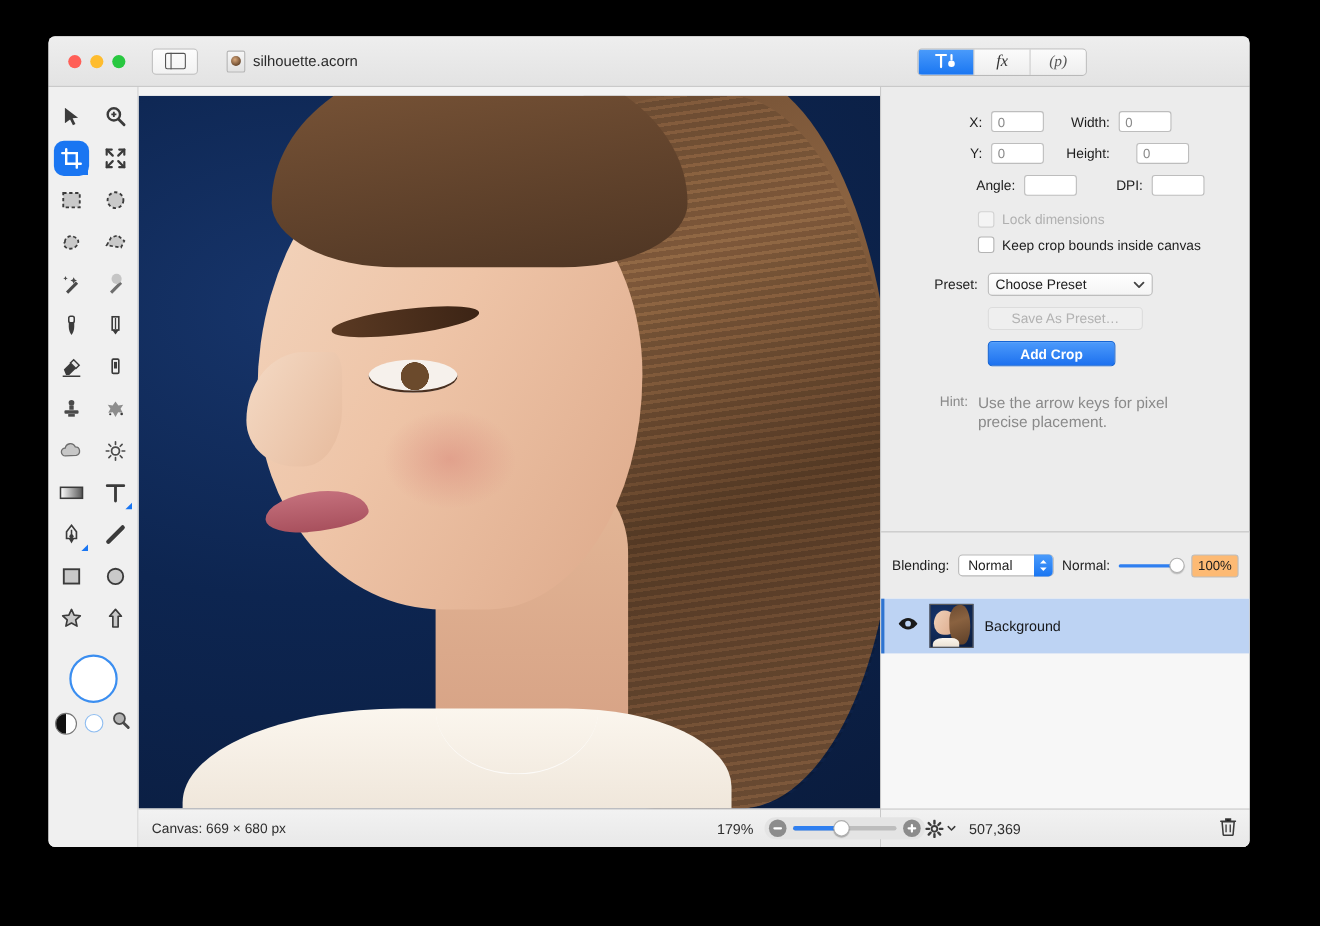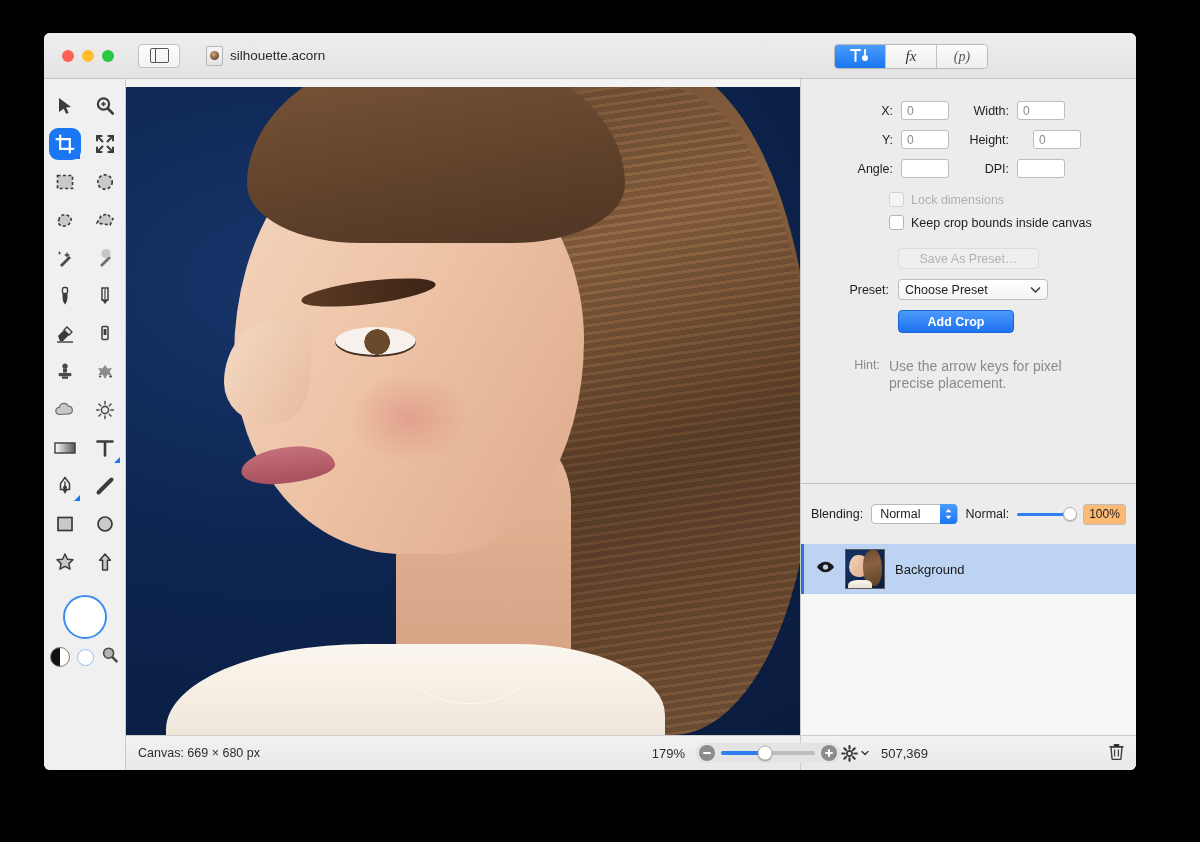--- a/index.html
+++ b/index.html
@@ -630,51 +630,51 @@
           <span class="fld" style="width:48px;">0</span>
           <span class="flabel" style="width:60px;padding-right:8px;">Width:</span>
           <span class="fld" style="width:48px;">0</span>
         </div>
         <div class="frow">
           <span class="flabel" style="width:92px;padding-right:8px;">Y:</span>
           <span class="fld" style="width:48px;">0</span>
           <span class="flabel" style="width:60px;padding-right:24px;">Height:</span>
           <span class="fld" style="width:48px;">0</span>
         </div>
-        <div class="frow" style="margin-bottom:14px;">
+        <div class="frow" style="margin-bottom:14px;margin-left:30px;">
           <span class="flabel" style="width:92px;padding-right:8px;">Angle:</span>
           <span class="fld" style="width:48px;"></span>
           <span class="flabel" style="width:60px;padding-right:8px;">DPI:</span>
           <span class="fld" style="width:48px;"></span>
         </div>
 
         <div class="chkrow">
           <span class="chk disabled"></span>
           <span class="chklabel disabled">Lock dimensions</span>
         </div>
         <div class="chkrow" style="margin-bottom:18px;">
           <span class="chk"></span>
           <span class="chklabel">Keep crop bounds inside canvas</span>
-        </div>
-
-        <div class="frow">
-          <span style="width:97px;"></span>
-          <span class="btn disabled" style="width:141px;">Save As Preset…</span>
         </div>
 
         <div class="frow">
           <span class="flabel" style="width:88px;padding-right:9px;">Preset:</span>
           <span class="popup">
             <span>Choose Preset</span>
             <span>
               <svg width="11" height="8" viewBox="0 0 11 8">
                   <path d="M1.5 2l4 4 4-4" stroke="#444" stroke-width="1.7" fill="none" stroke-linecap="round" stroke-linejoin="round"></path>
                 </svg>
             </span>
           </span>
+        </div>
+
+        <div class="frow">
+          <span style="width:97px;"></span>
+          <span class="btn disabled" style="width:141px;">Save As Preset…</span>
         </div>
 
         <div class="frow">
           <span style="width:97px;"></span>
           <span class="btn primary" style="width:116px;height:23px;">Add Crop</span>
         </div>
 
         <div class="hintrow">
           <span class="hint-label">Hint:</span>
           <span class="hint-text">Use the arrow keys for pixel precise placement.</span>

